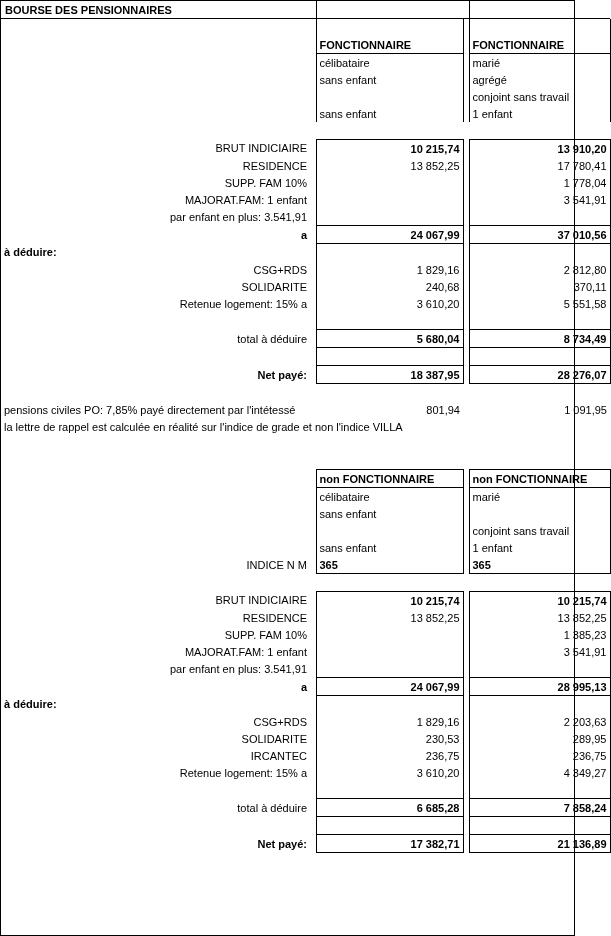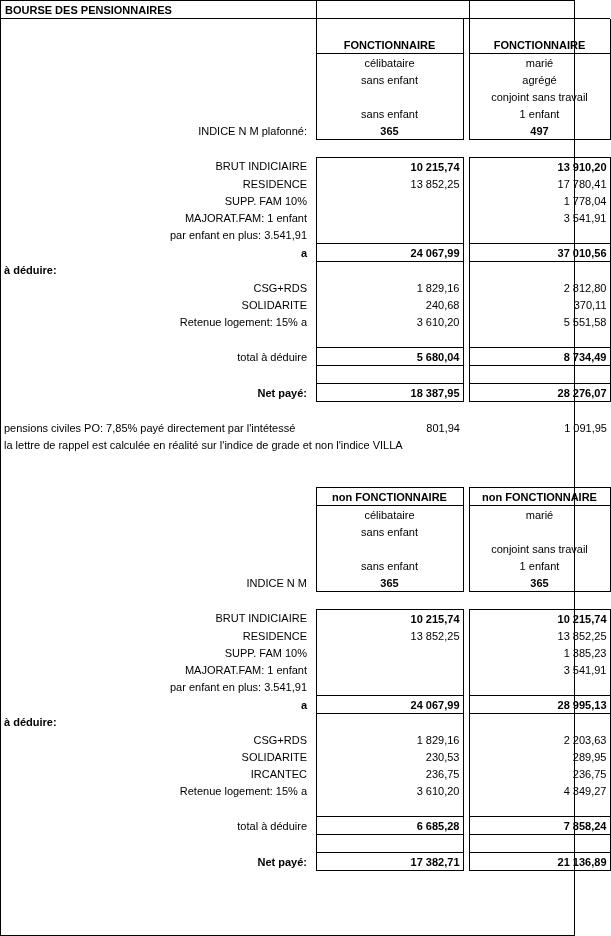--- a/index.html
+++ b/index.html
@@ -44,21 +44,21 @@
   col.c-gap2  { width: 6px; }
   col.c-v2    { width: 141px; }
 
   .title {
     font-size: 14px;
     font-weight: bold;
     padding-left: 4px !important;
     height: 20px;
   }
   .r { text-align: right; }
-  .c { text-align: center; }
+  .c { text-align: left; }
   .l { text-align: left; }
   .b { font-weight: bold; }
   .small { font-size: 9.5px; }
   .tiny { font-size: 9px; }
 
   
   .bt { border-top: 1px solid #000; font-weight: bold; }
   .bb { border-bottom: 1px solid #000; }
   .bl { border-left: 1px solid #000; }
   .sides { border-left: 1px solid #000; border-right: 1px solid #000; }
@@ -138,27 +138,20 @@
       <td class="c sides">conjoint sans travail</td>
     </tr>
     <tr>
       <td></td>
       <td></td>
       <td class="c sides">sans enfant</td>
       <td></td>
       <td class="c sides">1 enfant</td>
     </tr>
 
-    <tr>
-      <td class="r">INDICE N M plafonné:</td>
-      <td></td>
-      <td class="c b sides bb">365</td>
-      <td></td>
-      <td class="c b sides bb">497</td>
-    </tr>
 
     <tr>
       <td></td>
       <td></td>
       <td></td>
       <td></td>
       <td></td>
     </tr>
 
     <tr>

